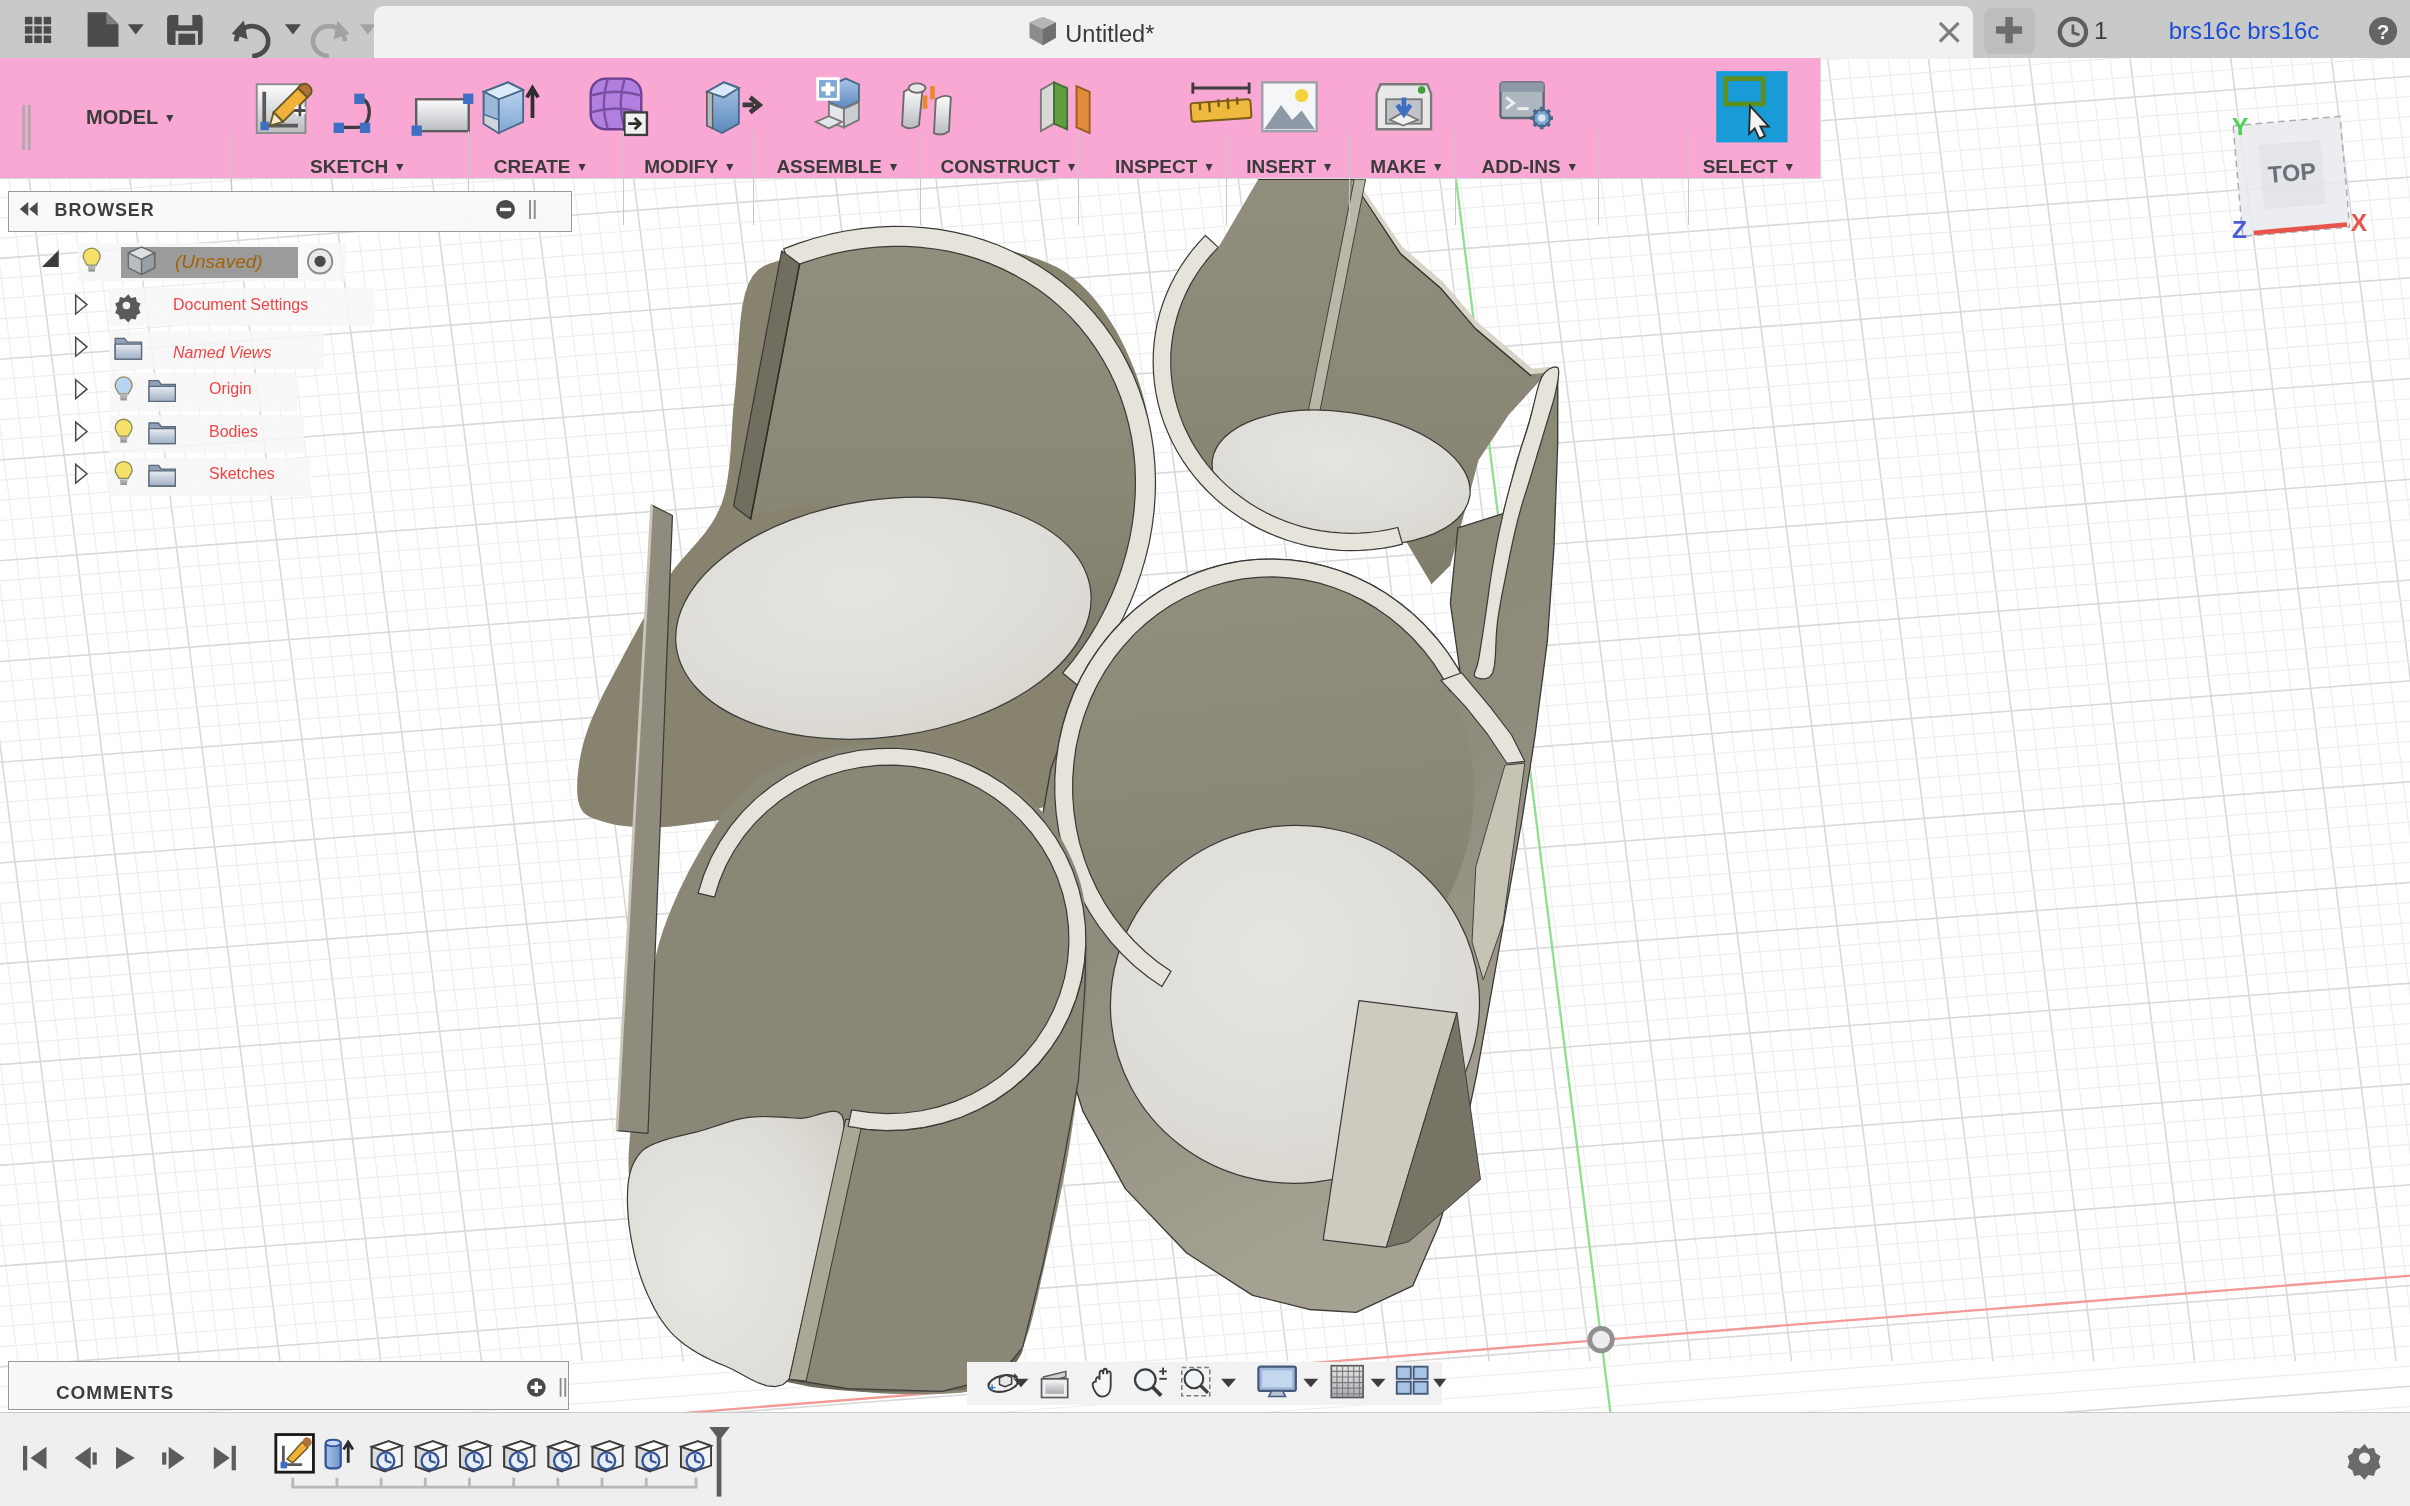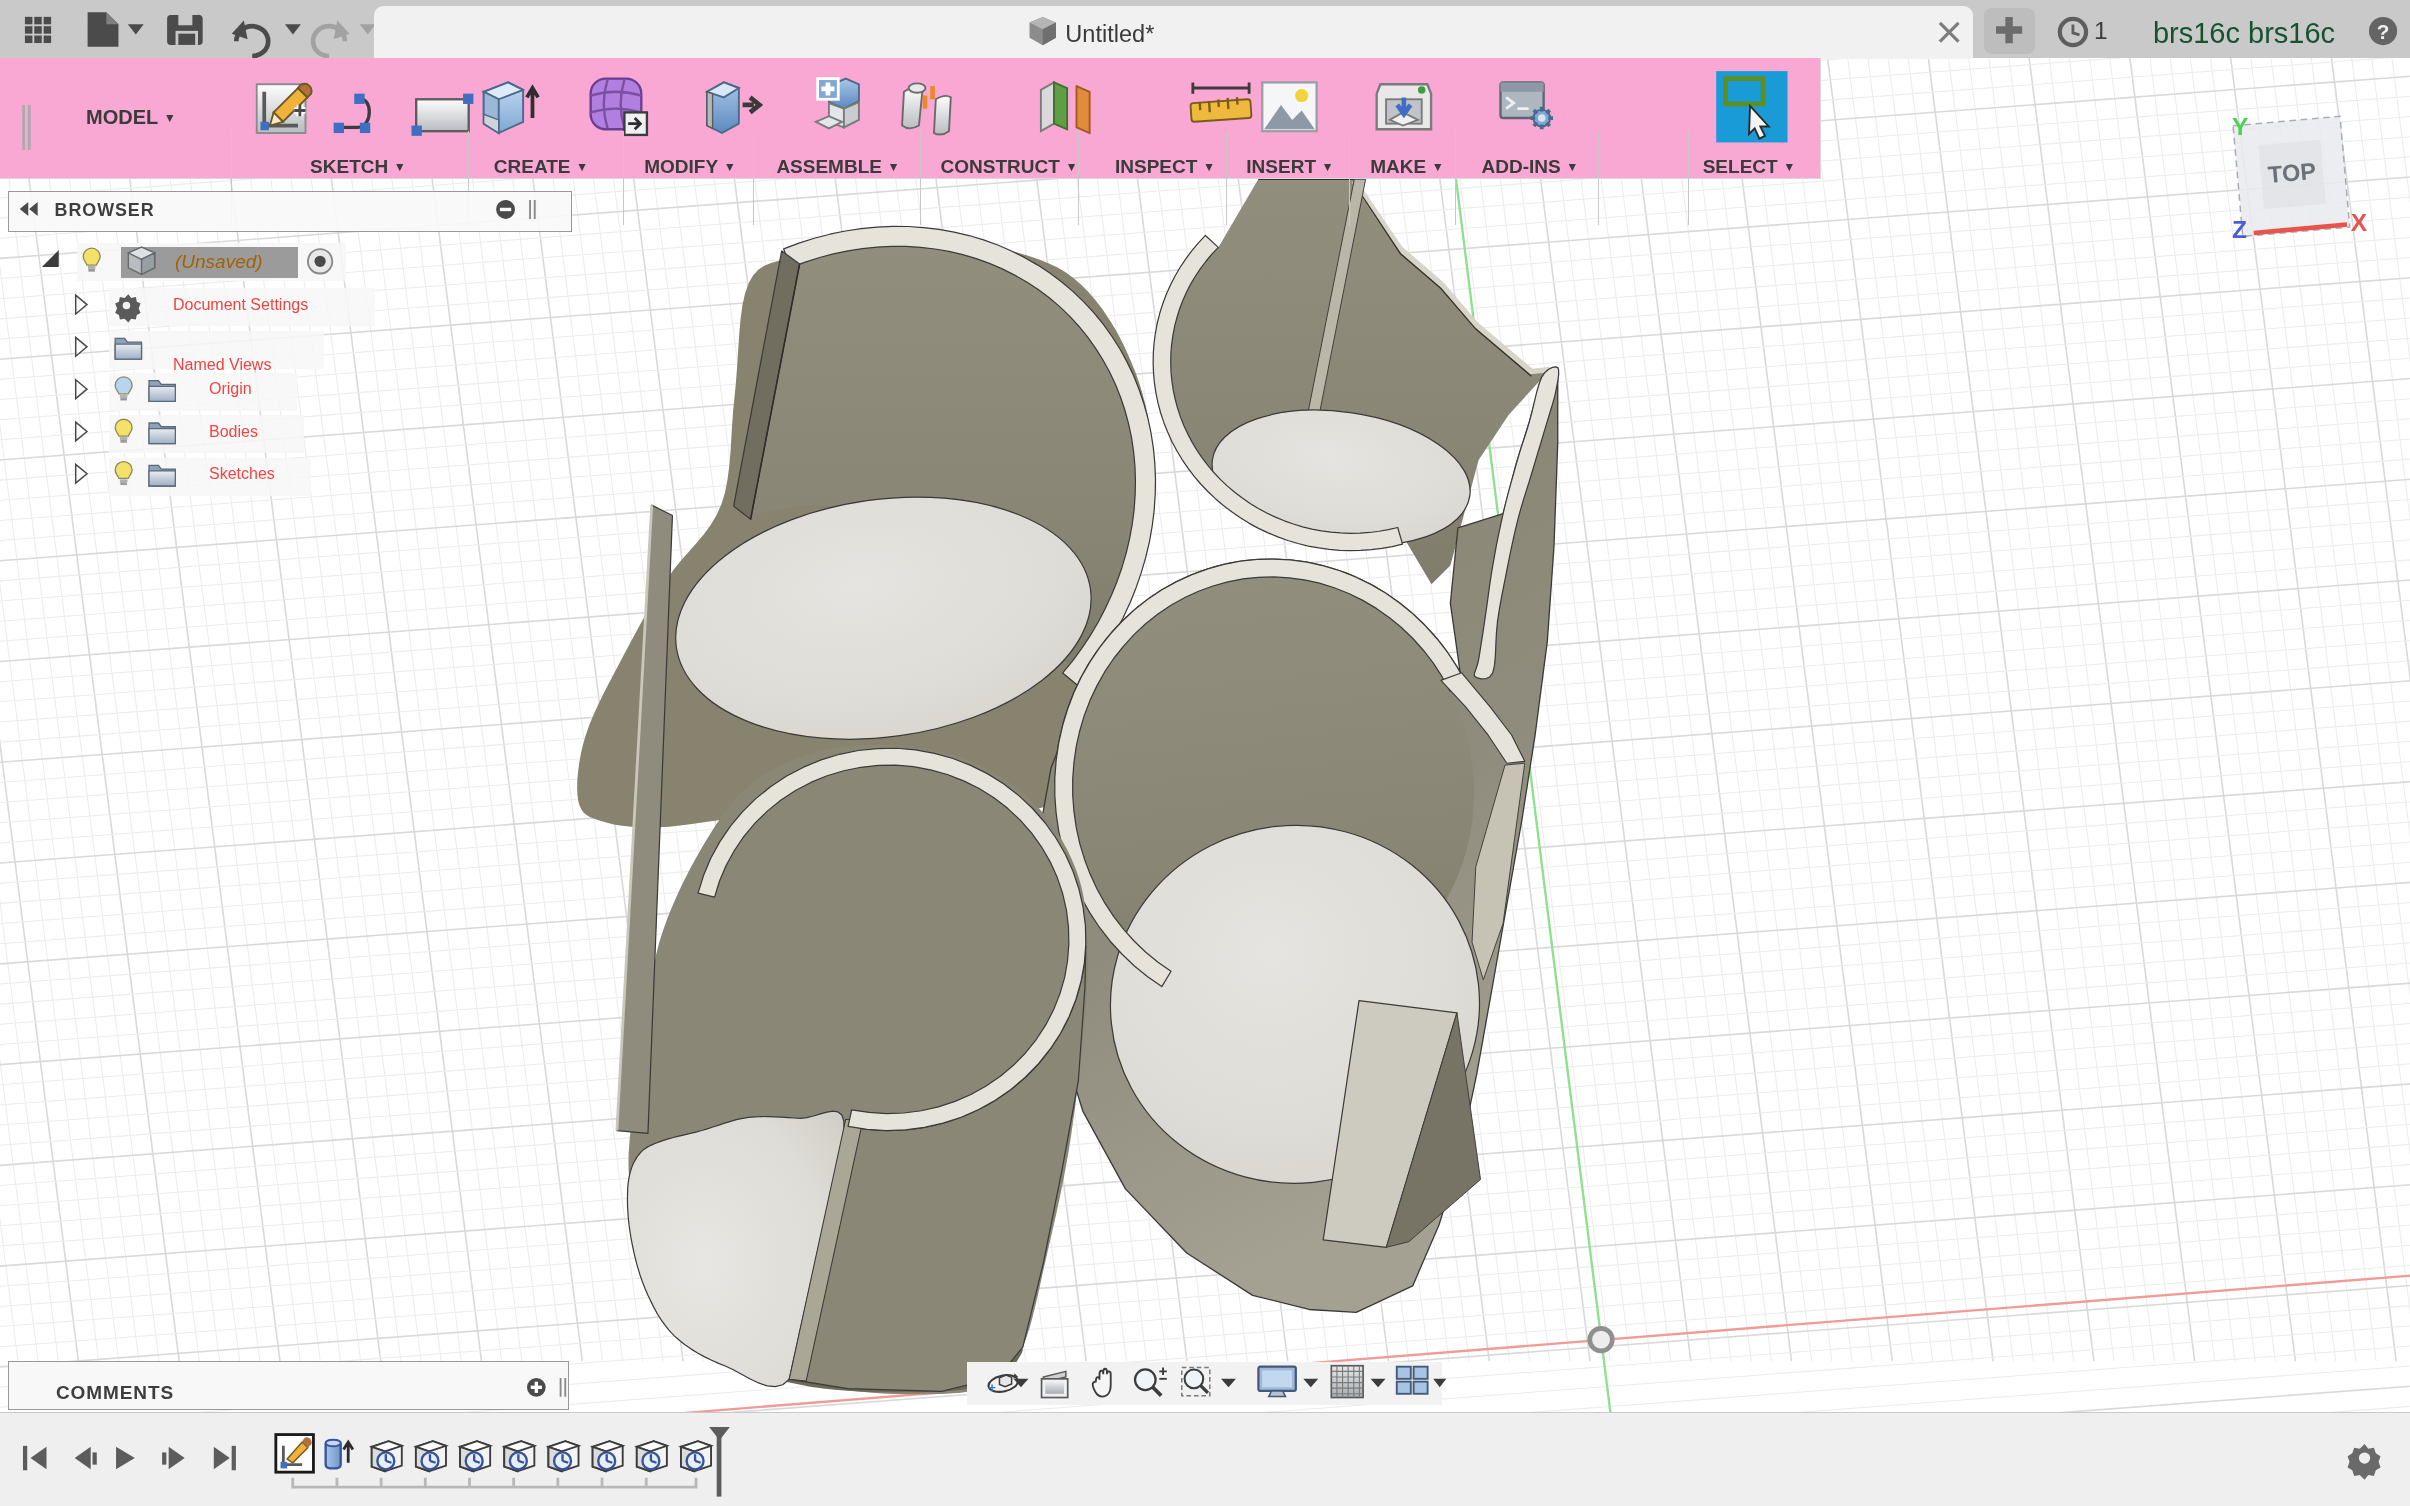--- a/index.html
+++ b/index.html
@@ -365,21 +365,21 @@
 </svg>
 <div class="abs" style="left:1984px;top:7.5px;width:51px;height:46px;background:#bdbdbd;border-radius:7.5px;"></div>
 <svg class="abs" style="left:1994px;top:17px" width="32" height="28" viewBox="0 0 34 30">
   <path d="M12,0 h8 v10 h10 v8 h-10 v10 h-8 v-10 h-10 v-8 h10 z" fill="#6c6c6c"></path>
 </svg>
 <svg class="abs" style="left:2057px;top:15px" width="60" height="34" viewBox="0 0 64 36">
   <circle cx="17" cy="18" r="14" fill="none" stroke="#5e5e5e" stroke-width="4.5"></circle>
   <path d="M17,10 L17,19 L24,21" stroke="#5e5e5e" stroke-width="3" fill="none"></path>
 </svg>
 <div class="abs" style="left:2094px;top:17px;font-size:24.5px;color:#3e3e3e;">1</div>
-<div class="abs" style="left:2244px;top:17px;font-size:29px;color:#14532d;transform:translateX(-50%);white-space:nowrap;">brs16c brs16c</div>
+<div class="abs" style="left:2244px;top:17px;font-size:24px;color:#1d4ed8;transform:translateX(-50%);white-space:nowrap;">brs16c brs16c</div>
 <svg class="abs" style="left:2369px;top:17px" width="30" height="30" viewBox="0 0 32 32">
   <circle cx="15" cy="15" r="15" fill="#646464"></circle>
   <text x="15" y="23" font-size="22" font-weight="bold" fill="#f0f0f0" text-anchor="middle" font-family="Liberation Sans, sans-serif">?</text>
 </svg>
 </div>
 
 <div id="toolbar">
 <svg class="abs" style="left:0;top:0" width="1821" height="121" viewBox="0 0 1934 129">
  <defs>
   <linearGradient id="ic_gray" x1="0" y1="0" x2="0" y2="1">
@@ -607,21 +607,21 @@
     <rect x="5" y="19" width="8" height="3" fill="#b0b0b0"></rect>
         <rect x="5.5" y="22" width="7" height="3" fill="#9a9a9a"></rect>
       </g>
  <g transform="translate(158,241)">
     <path d="M0,4 L10,4 L13,8 L28,8 L28,26 L0,26 Z" fill="#8fa2b8" stroke="#5a6a7a" stroke-width="1.4"></path>
     <path d="M0,10 L28,10 L28,26 L0,26 Z" fill="url(#fold)" stroke="#5a6a7a" stroke-width="1.4"></path>
       </g>
 </svg>
 <div class="abs" style="left:175px;top:251px;font-size:19px;color:#a16207;font-style:italic;">(Unsaved)</div>
 <div class="btxt" style="left:173px;top:296px;">Document Settings</div>
-<div class="btxt" style="left:173px;top:356px;">Named Views</div>
+<div class="btxt" style="left:173px;top:344px;font-style:italic;">Named Views</div>
 <div class="btxt" style="left:209px;top:380px;">Origin</div>
 <div class="btxt" style="left:209px;top:423px;">Bodies</div>
 <div class="btxt" style="left:209px;top:465px;">Sketches</div>
 
 <div id="comments"></div>
 <div class="abs" style="left:56px;top:1374px;font-size:19px;font-weight:bold;letter-spacing:0.9px;color:#3e3e3e;margin-top:8px;">COMMENTS</div>
 <svg class="abs" style="left:527px;top:1376px" width="56" height="24.5" viewBox="0 0 60 26">
  <circle cx="10" cy="12" r="10" fill="#4a4a4a"></circle>
       <rect x="4" y="10.2" width="12" height="3.6" fill="#fff"></rect>
       <rect x="8.2" y="6" width="3.6" height="12" fill="#fff"></rect>

